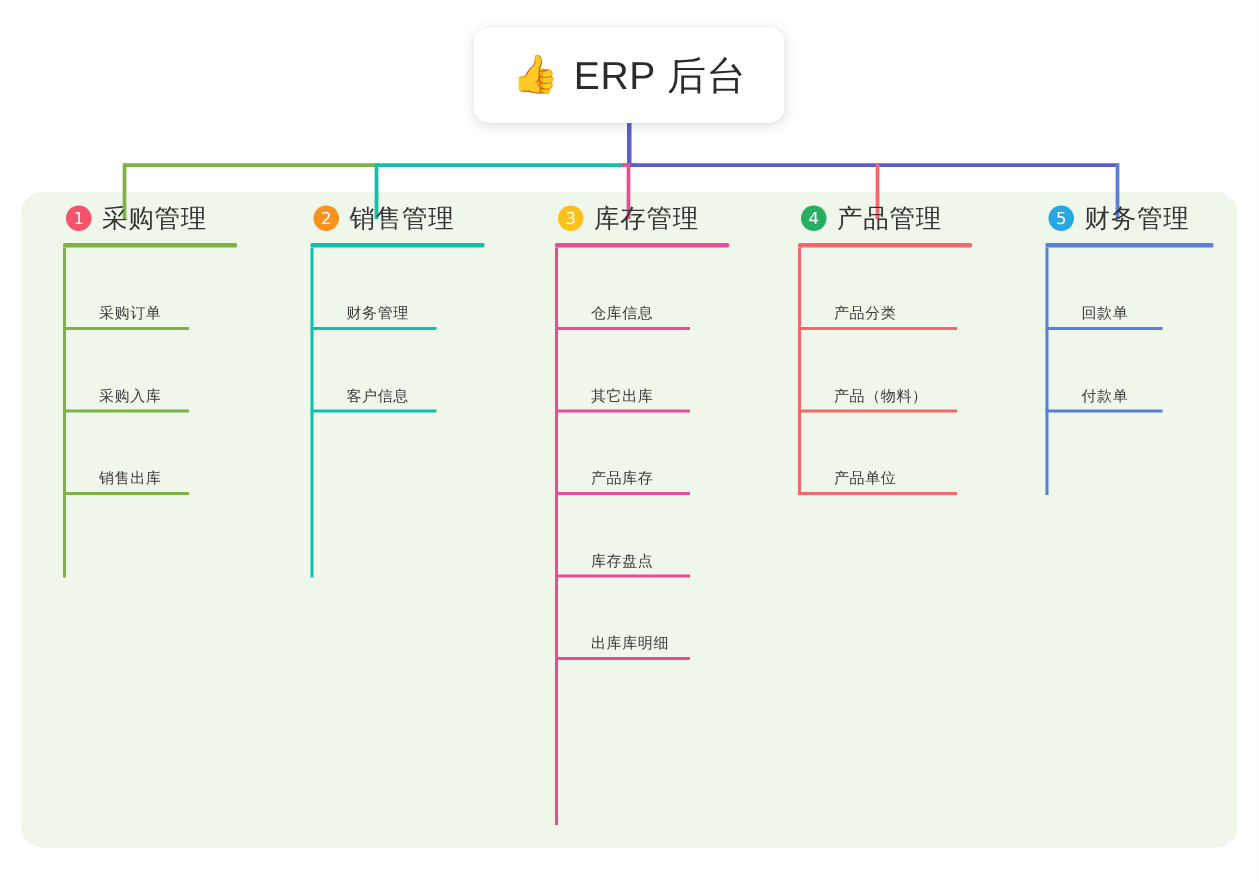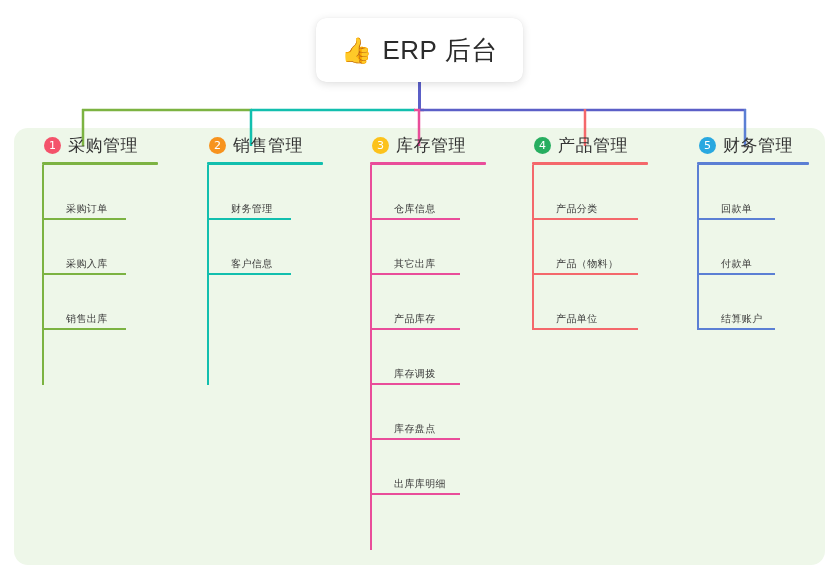--- a/index.html
+++ b/index.html
@@ -225,24 +225,20 @@
         </div>
         <div class="item">
           <span class="item-label">其它出库</span>
           <div class="item-rule" style="width: 90px; background: rgb(233, 77, 154);"></div>
         </div>
         <div class="item">
           <span class="item-label">产品库存</span>
           <div class="item-rule" style="width: 90px; background: rgb(233, 77, 154);"></div>
         </div>
         <div class="item">
-          <span class="item-label">库存调拨</span>
-          <div class="item-rule" style="width: 90px; background: rgb(233, 77, 154);"></div>
-        </div>
-        <div class="item">
           <span class="item-label">库存盘点</span>
           <div class="item-rule" style="width: 90px; background: rgb(233, 77, 154);"></div>
         </div>
         <div class="item">
           <span class="item-label">出库库明细</span>
           <div class="item-rule" style="width: 90px; background: rgb(233, 77, 154);"></div>
         </div>
       </div>
     </div>
     <div class="column" style="left: 532px;">
@@ -276,19 +272,15 @@
       <div class="items">
         <div class="spine" style="background: rgb(91, 127, 212); height: 165px;"></div>
         <div class="item">
           <span class="item-label">回款单</span>
           <div class="item-rule" style="width: 78px; background: rgb(91, 127, 212);"></div>
         </div>
         <div class="item">
           <span class="item-label">付款单</span>
           <div class="item-rule" style="width: 78px; background: rgb(91, 127, 212);"></div>
         </div>
-        <div class="item">
-          <span class="item-label">结算账户</span>
-          <div class="item-rule" style="width: 78px; background: rgb(91, 127, 212);"></div>
-        </div>
       </div>
     </div>
   </div>
 
 </body></html>

